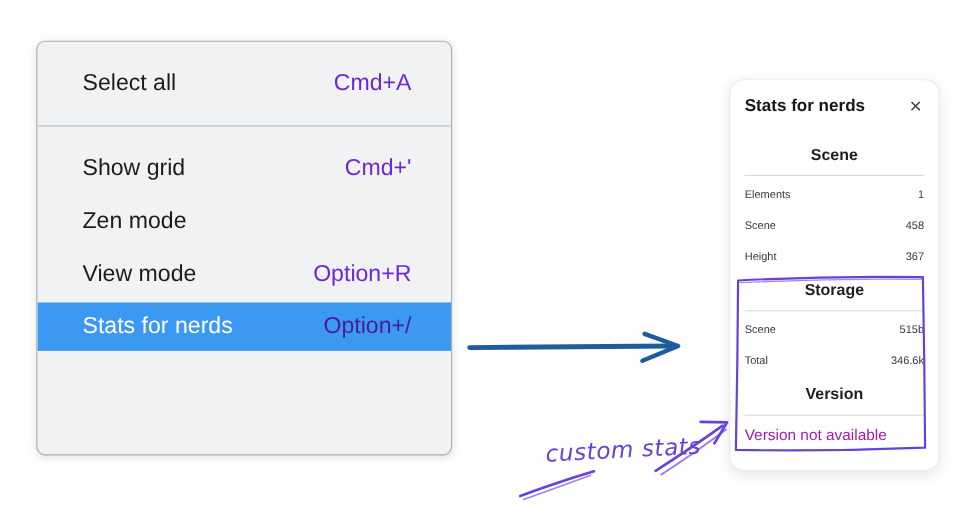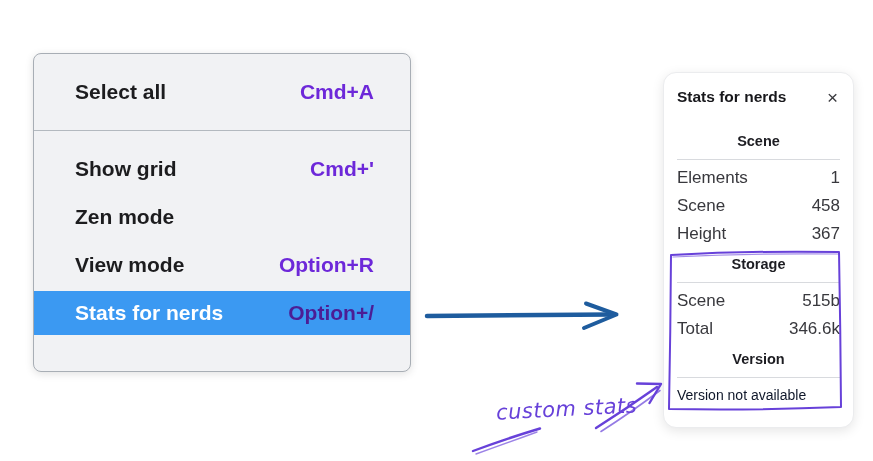--- a/index.html
+++ b/index.html
@@ -7,28 +7,27 @@
   body {
     position: relative;
     background: #ffffff;
     font-family: "Liberation Sans", sans-serif;
     overflow: hidden;
   }
 
   
   .menu {
     position: absolute;
-    left: 33px; top: 53px;
-    width: 378px; height: 319px;
+    left: 33px; top: 37px;
+    width: 378px; height: 377px;
     background: #f1f2f4;
     border: 1.5px solid #a8aeb5;
     border-radius: 8px;
     box-shadow: 0 2px 8px rgba(0,0,0,0.12);
     overflow: hidden;
-    font-weight: bold;
   }
   .menu-section-top { padding-top: 14px; }
   .menu-section-bottom { padding-top: 14px; }
   .menu-divider {
     height: 0;
     border-top: 1.5px solid #b3b9bf;
     margin-top: 14px;
   }
   .menu-item {
     height: 48px;
@@ -93,29 +92,29 @@
   .sec-heading.tight { margin-top: 12px; }
   .sec-divider {
     margin-top: 8px;
     border-top: 1px solid #d8dade;
     height: 0;
   }
   .stat-row {
     margin-top: 8px;
     display: flex;
     justify-content: space-between;
-    font-size: 17px;
+    font-size: 10px;
     line-height: 19px;
   }
   .stat-row + .stat-row { margin-top: 9px; }
   .version-note {
     margin-top: 8px;
     font-size: 14px;
     line-height: 19px;
-    color: #0f172a;
+    color: #a21caf;
   }
 
   
   .overlay {
     position: absolute;
     left: 0; top: 0;
     pointer-events: none;
   }
   .custom-stats {
     position: absolute;

